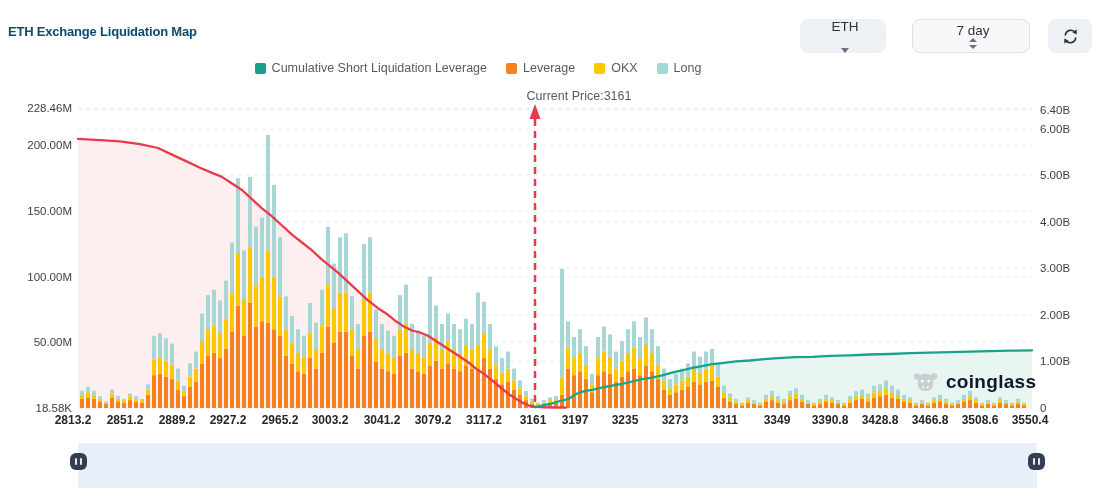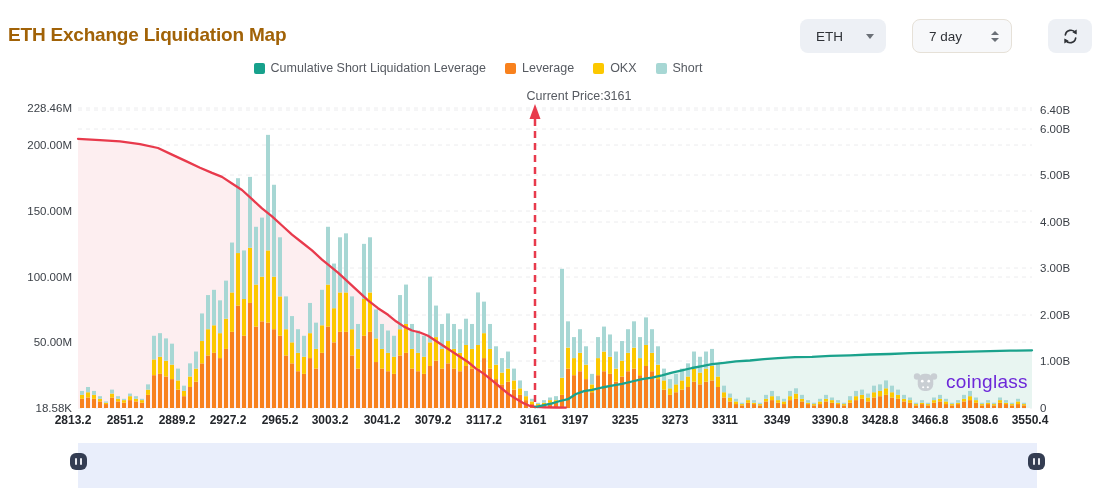--- a/index.html
+++ b/index.html
@@ -1,28 +1,28 @@
 <!DOCTYPE html>
 <html><head>
 <meta charset="utf-8">
 <style>
   * { box-sizing: border-box; margin: 0; padding: 0; }
   html,body { width:1100px; height:503px; background:#ffffff; overflow:hidden;
     font-family:"Liberation Sans", sans-serif; }
   .stage { position:relative; width:1100px; height:503px; background:#fff; }
 
   
-  .page-title { position:absolute; left:8px; top:24px; font-size:19px; font-weight:700;
-    color:#a16207; letter-spacing:-0.2px; }
+  .page-title { position:absolute; left:8px; top:24px; font-size:13px; font-weight:700;
+    color:#0c4a6e; letter-spacing:-0.2px; }
   .ctl { position:absolute; top:19px; height:34px; border-radius:8px; display:flex;
-    align-items:center; cursor:pointer; font-size:13.5px; color:#2f3237; }
+    align-items:center; cursor:pointer; font-size:13.5px; color:#2f3237;flex-direction:column; }
   .ctl-symbol { left:800px; width:86px; background:#edf0f5; padding:0 12px 0 16px;
     justify-content:space-between; }
-  .ctl-period { left:912px; width:100px; background:#f7f8fa; border:1px solid #e6e1d8;
-    padding:0 12px 0 16px; justify-content:space-between; }
+  .ctl-period { left:912px; width:118px; background:#f7f8fa; border:1px solid #e6e1d8;
+    padding:0 12px 0 16px; justify-content:center; }
   .ctl-refresh { left:1048px; width:44px; background:#edf0f5; justify-content:center; }
   .caret-down { width:0; height:0; border-left:4.5px solid transparent;
     border-right:4.5px solid transparent; border-top:5.5px solid #6b7077; }
   .stepper { display:flex; flex-direction:column; gap:3px; align-items:center; }
   .step-up { width:0; height:0; border-left:4px solid transparent; border-right:4px solid transparent;
     border-bottom:4.5px solid #6b7077; }
   .step-down { width:0; height:0; border-left:4px solid transparent; border-right:4px solid transparent;
     border-top:4.5px solid #6b7077; }
 
   
@@ -31,21 +31,21 @@
   .lg-item { display:flex; align-items:center; gap:6px; font-size:12.5px; color:#565a61;
     cursor:pointer; white-space:nowrap; }
   .lg-swatch { width:11px; height:11px; border-radius:2px; display:inline-block; }
   .current-price { position:absolute; left:535px; top:89px; transform:translateX(-50%);
     font-size:12.5px; color:#565a61; white-space:nowrap;margin-left:44px; }
 
   
   #chart { position:absolute; left:0; top:95px; }
   .watermark { position:absolute; left:912px; top:368px; display:flex; align-items:center;
     gap:7px; pointer-events:none; }
-  .watermark-text { font-size:19px; font-weight:400; color:#6d28d9; letter-spacing:0.3px; }
+  .watermark-text { font-size:19px; font-weight:700; color:#0f172a; letter-spacing:0.3px; }
 
   
   .brush { position:absolute; left:78px; top:443px; width:959px; height:45px;
     background:#e9eefb; }
   .brush-handle { position:absolute; top:10px; width:17px; height:17px; background:#343d52;
     border-radius:6px; display:flex; align-items:center; justify-content:center; gap:2.5px;
     cursor:ew-resize; }
   .brush-handle span { display:block; width:2px; height:7px; background:#e8eaf0; border-radius:1px; }
   .bh-left { left:-8px; }
   .bh-right { right:-8px; }
@@ -89,21 +89,21 @@
       <span class="lg-item">
         <span class="lg-swatch" style="background: rgb(248, 129, 29);"></span>
         <span>Leverage</span>
       </span>
       <span class="lg-item">
         <span class="lg-swatch" style="background: rgb(252, 200, 0);"></span>
         <span>OKX</span>
       </span>
       <span class="lg-item">
         <span class="lg-swatch" style="background: rgb(167, 215, 212);"></span>
-        <span>Short</span>
+        <span>Long</span>
       </span>
     </div>
 
   <div class="current-price">Current Price:3161</div>
 
   <svg id="chart" width="1100" height="345">
       <line x1="78" y1="15" x2="1032" y2="15" stroke="#ececee" stroke-width="1" stroke-dasharray="4 4"></line>
       <line x1="78" y1="34" x2="1032" y2="34" stroke="#ececee" stroke-width="1" stroke-dasharray="4 4"></line>
       <line x1="78" y1="80" x2="1032" y2="80" stroke="#ececee" stroke-width="1" stroke-dasharray="4 4"></line>
       <line x1="78" y1="127" x2="1032" y2="127" stroke="#ececee" stroke-width="1" stroke-dasharray="4 4"></line>

